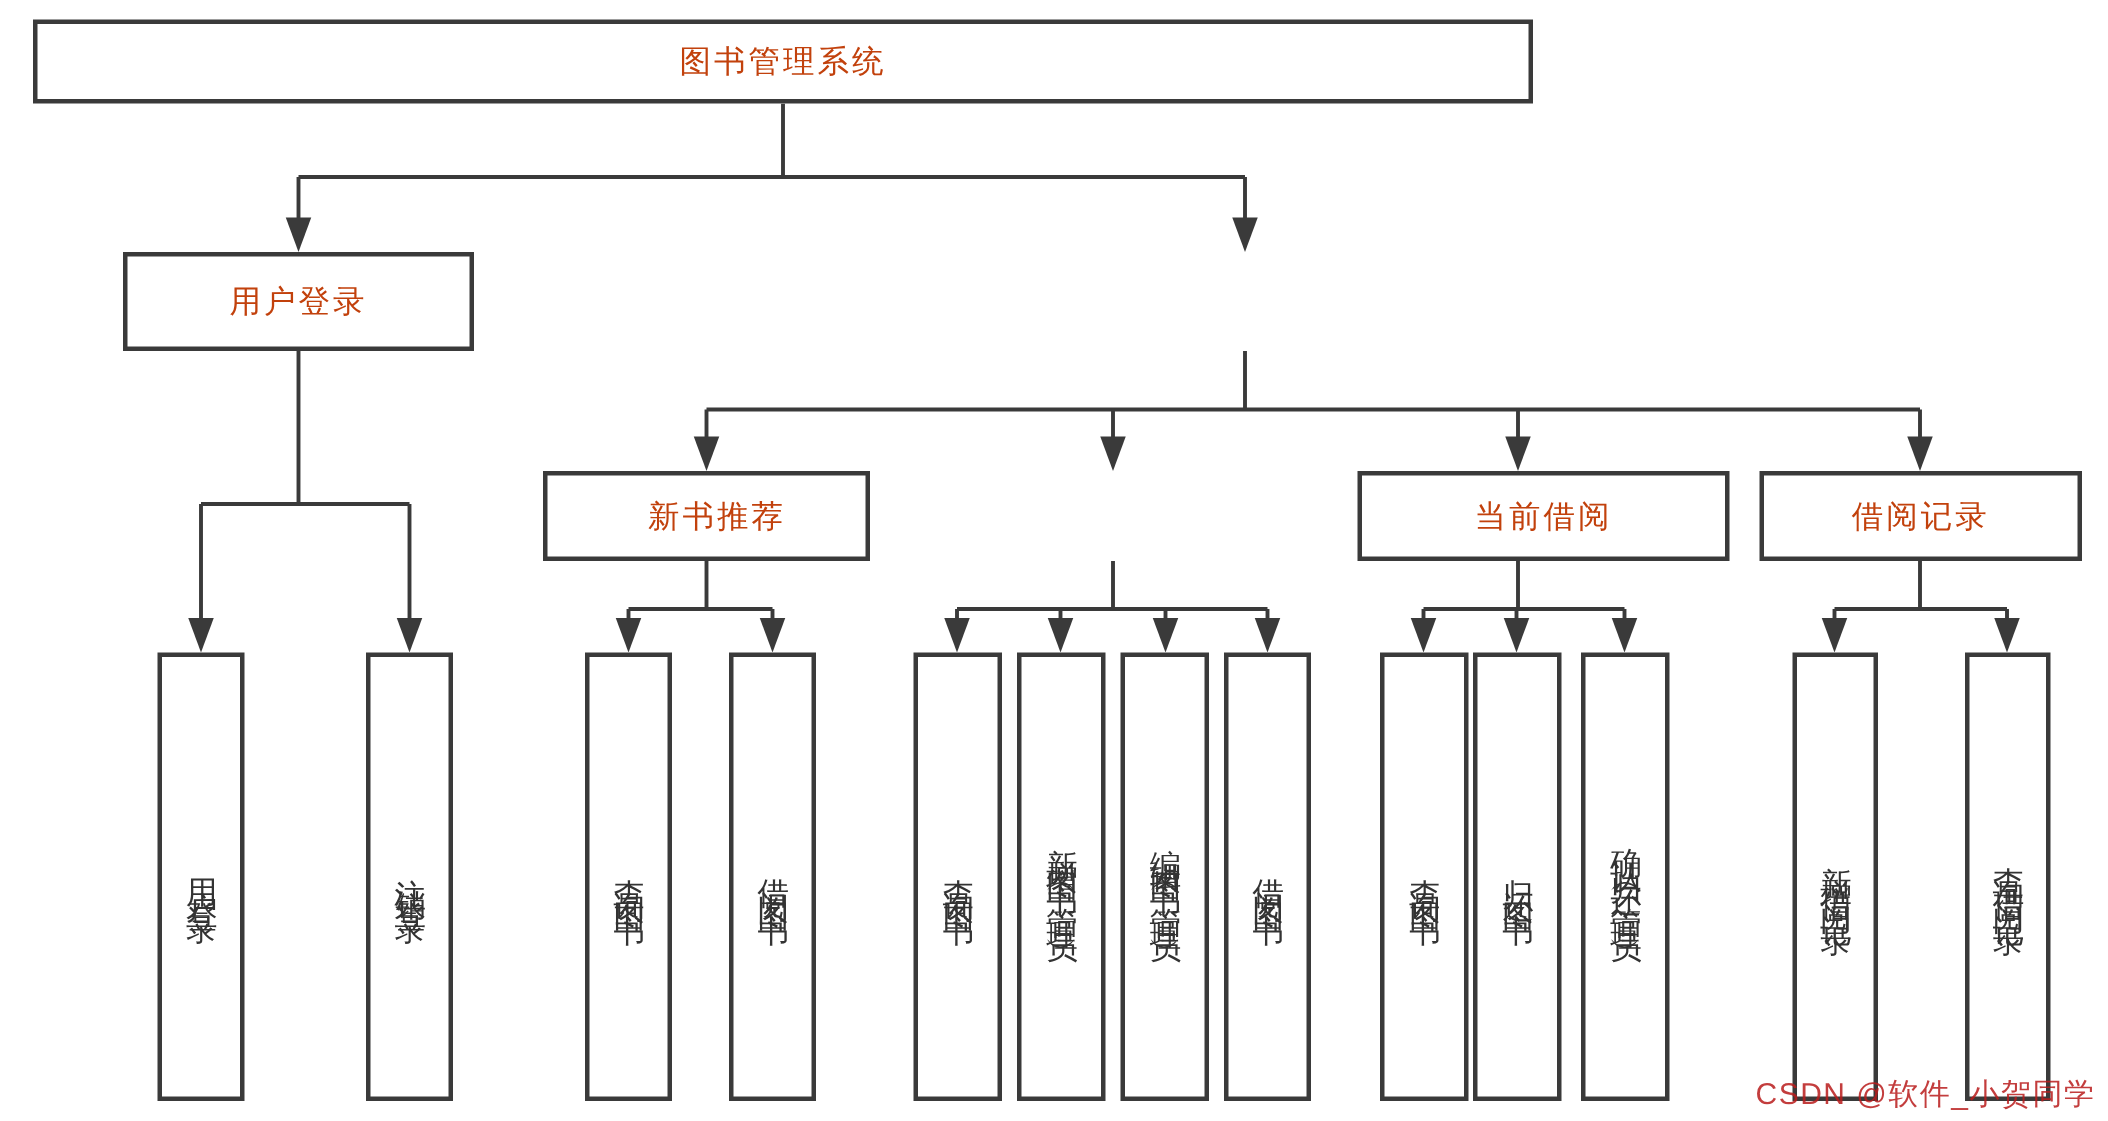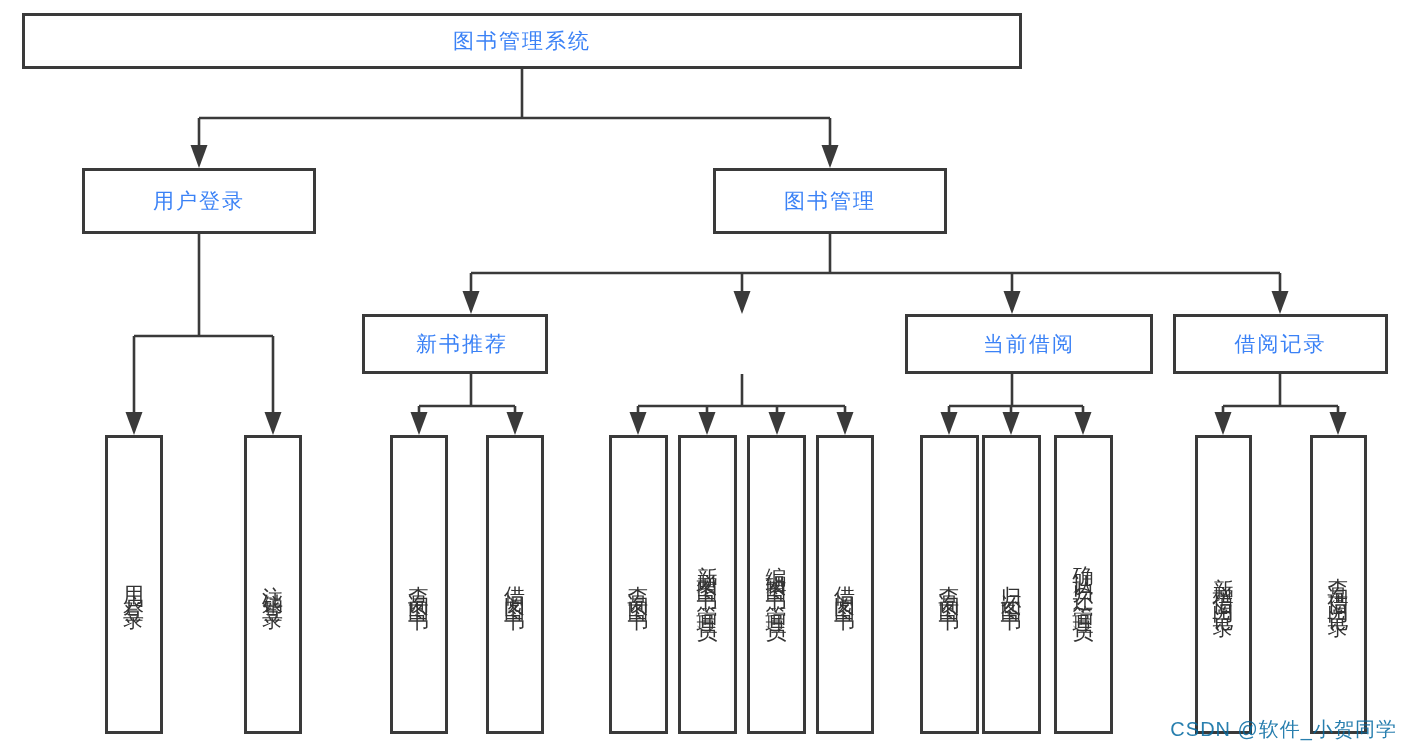--- a/index.html
+++ b/index.html
@@ -18,21 +18,21 @@
     pointer-events: none;
   }
   .box {
     position: absolute;
     box-sizing: border-box;
     border: 3px solid #3a3a3a;
     background: #ffffff;
     display: flex;
     align-items: center;
     justify-content: center;
-    color: #3b82f6;
+    color: #c2410c;
     font-size: 21px;
     letter-spacing: 2px;
     white-space: nowrap;
   }
   .leaf {
     position: absolute;
     box-sizing: border-box;
     border: 3px solid #3a3a3a;
     background: #ffffff;
     display: flex;
@@ -45,21 +45,21 @@
     text-orientation: mixed;
     font-size: 21px;
     letter-spacing: 8px;
     line-height: 1;
   }
   .watermark {
     position: absolute;
     right: 8px;
     bottom: 4px;
     font-size: 20px;
-    color: #0369a1;
+    color: #b91c1c;
     letter-spacing: 1px;
     z-index: 5;
     opacity: 0.85;
   }
 </style>
 </head>
 <body>
 
 <div class="canvas">
 
@@ -129,25 +129,22 @@
     </g>
   </svg>
 
   <div class="box" style="left:22px; top:13px; width:1000px; height:56px;">
     <span>图书管理系统</span>
   </div>
 
   <div class="box" style="left:82px; top:168px; width:234px; height:66px;">
     <span>用户登录</span>
   </div>
-  <div class="box" style="left:713px; top:168px; width:234px; height:66px;">
-    <span>图书管理</span>
-  </div>
 
-  <div class="box" style="left:362px; top:314px; width:186px; height:60px;padding-left:14px;">
+  <div class="box" style="left:362px; top:314px; width:218px; height:60px;padding-left:14px;">
     <span>新书推荐</span>
   </div>
   <div class="box" style="left:905px; top:314px; width:248px; height:60px;">
     <span>当前借阅</span>
   </div>
   <div class="box" style="left:1173px; top:314px; width:215px; height:60px;">
     <span>借阅记录</span>
   </div>
 
   <div class="leaf" style="left:105px; top:435px; width:58px; height:299px;">

